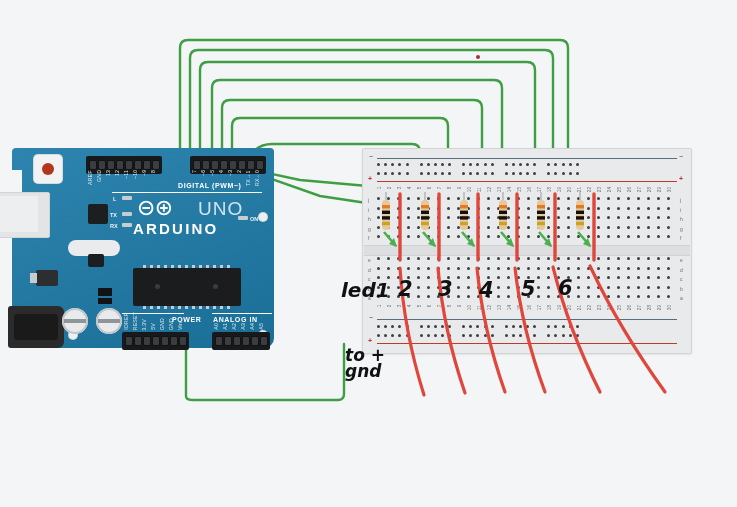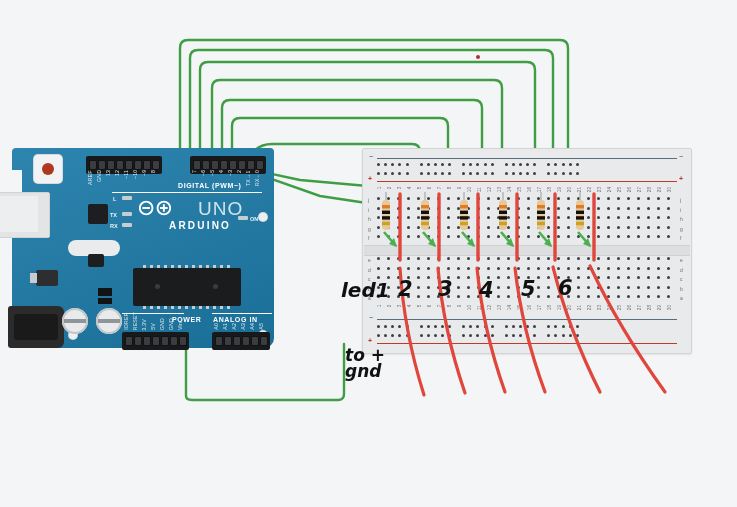--- a/index.html
+++ b/index.html
@@ -124,23 +124,22 @@
   #wl-power   { left: 122px; top: 313px; width: 62px; }
   #wl-analog  { left: 212px; top: 313px; width: 60px; }
 
   
   #logo-infinity {
     left: 136px; top: 198px;
     width: 38px; height: 20px;
   }
   #brand-arduino {
     left: 133px; top: 220px;
-    font-size: 10px; font-weight: bold; color: #ffffff;
+    font-size: 15px; font-weight: bold; color: #ffffff;
     letter-spacing: 2.2px;
-    margin-left: 36px;
   }
   #brand-uno {
     left: 198px; top: 198px;
     font-size: 19px; color: #cfe3ec; letter-spacing: 1px;
   }
   
   .tiny-label {
     font-size: 5.5px; color: #eaf2f6; font-weight: bold;
   }
   .tiny-led {

